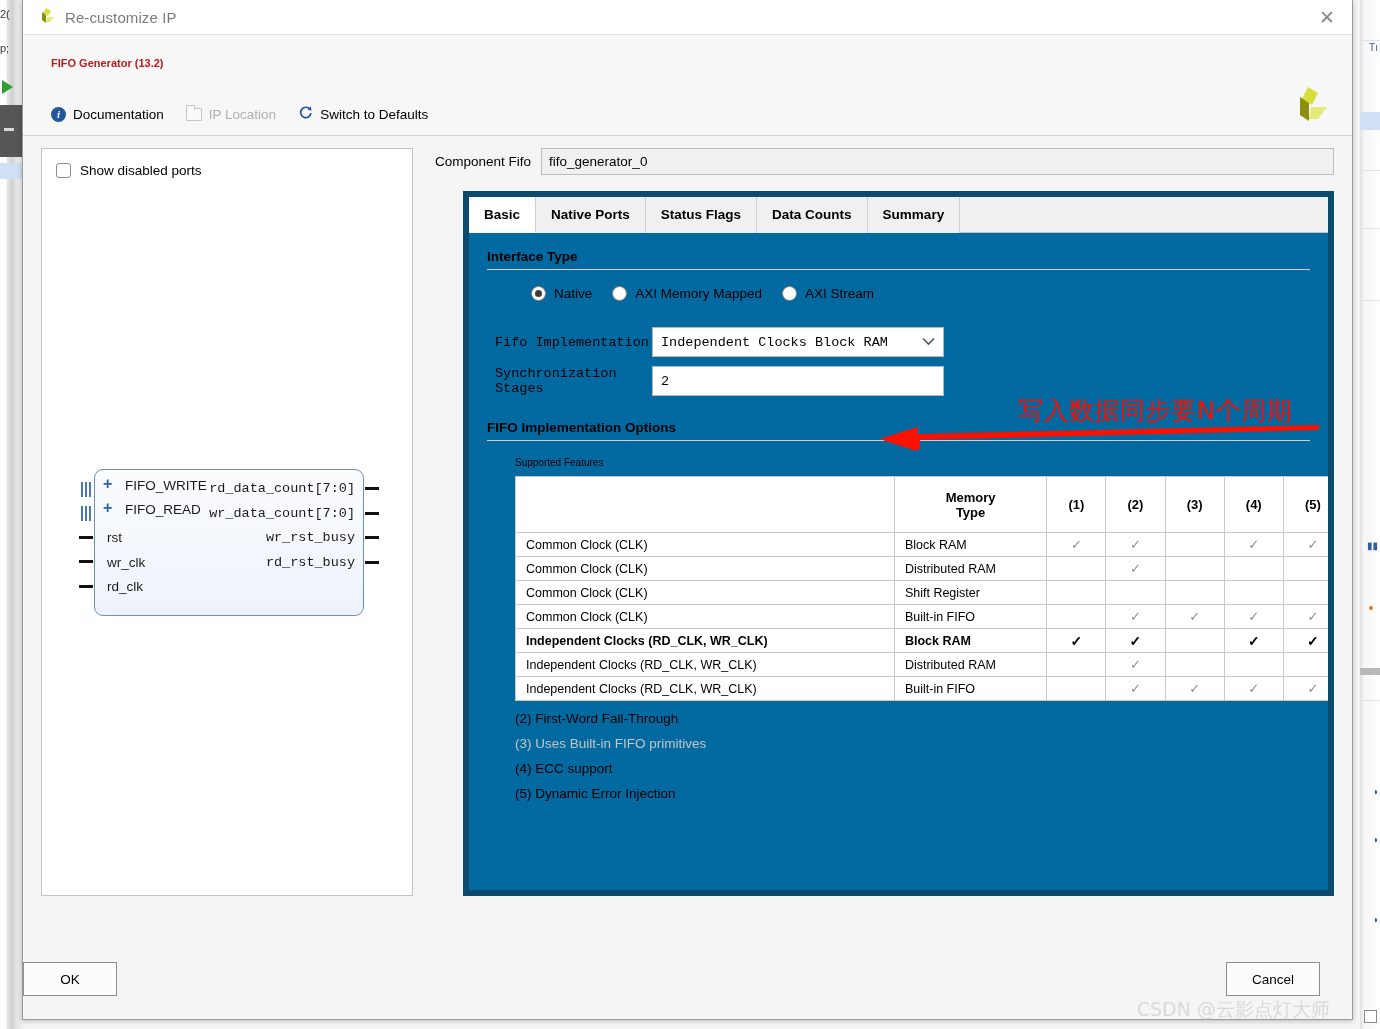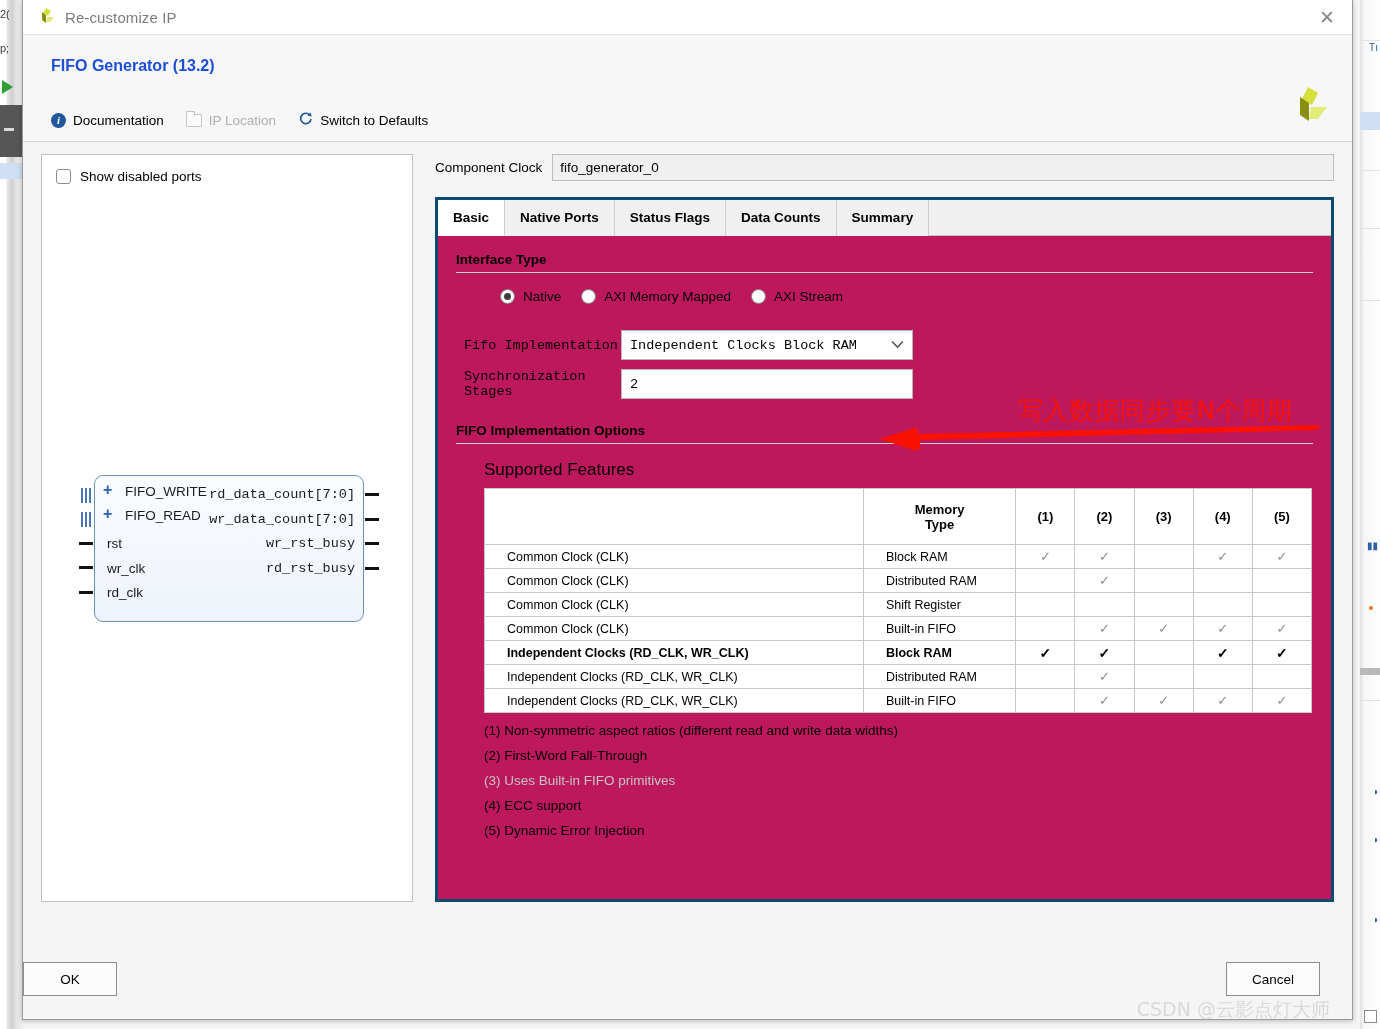--- a/index.html
+++ b/index.html
@@ -69,21 +69,21 @@
   .xlogo { position: relative; display:inline-block; }
 
   
   #header {
     background: #f7f7f7;
     border-bottom: 1px solid #d4d4d4;
     padding: 22px 28px 0 28px;
     flex: none;
     position: relative;
   }
-  #ip-title { font-size: 16px; font-weight: bold; color:#1d4ed8; }
+  #ip-title { font-size: 11px; font-weight: bold; color:#b91c1c; }
   #header-logo { position:absolute; right: 24px; top: 50px; }
   #toolrow { display:flex; align-items:center; gap: 22px; margin-top: 36px; padding-bottom: 12px; }
   .toolitem { display:flex; align-items:center; gap:7px; font-size:13.5px; color:#000; cursor:pointer; }
   .toolitem.disabled { color:#b0b0b0; cursor:default; }
   .info-icon {
     width:15px;height:15px;border-radius:50%;background:#21579b;color:#fff;
     font-size:11px;font-weight:bold;font-style:italic;
     display:flex;align-items:center;justify-content:center;font-family:"Liberation Serif",serif;
   }
   .folder-icon { width:16px;height:13px;position:relative; }
@@ -127,21 +127,21 @@
   .lbl-r { position:absolute; right:8px;font-family:Liberation Mono, monospace; }
 
   
   #right-panel { flex:1; display:flex; flex-direction:column; min-width:0; height: 748px; }
   #compname-row { display:flex; align-items:center; gap:0; margin-bottom: 16px; flex:none; }
   #compname-label { font-size:13.5px; margin-right:10px; white-space:nowrap; }
   #compname-input {
     flex:1; height:27px; background:#f0f0f0; border:1px solid #bdbdbd;
     padding: 0 7px; font-size:13.5px; line-height:25px; color:#000;
   }
-  #panel-card { flex:1; background:#be185d; border:3px solid #0c4a6e; display:flex; flex-direction:column; min-height:0; }
+  #panel-card { flex:1; background:#0369a1; border:6px solid #0c4a6e; display:flex; flex-direction:column; min-height:0;margin-left:28px; }
 
   
   #tabbar { display:flex; background:#f0f0f0; border-bottom:1px solid #c2c2c2; flex:none; height:36px; }
   .tab {
     padding: 0 15px; height: 36px; line-height:35px;
     font-size:13.5px; font-weight:bold; color:#000;
     border-right:1px solid #cecece; cursor:pointer; background:#f0f0f0;
   }
   .tab.active { background:#fff; border-bottom:1px solid #fff; margin-bottom:-1px; }
 
@@ -166,30 +166,30 @@
     width: 292px; height:30px; border:1px solid #b5b5b5; background:#fff;
     display:flex; align-items:center; padding:0 8px; font-size:13.5px; position:relative; cursor:pointer;
   }
   .combo .chev { margin-left:auto; color:#5a5a5a; font-size:13px; }
   .textinput {
     width: 292px; height:30px; border:1px solid #b5b5b5; background:#fff;
     display:flex; align-items:center; padding:0 8px; font-size:13.5px;
   }
 
   
-  #supported-label { font-size:17px; margin: 6px 0 8px 28px; }
+  #supported-label { font-size:10px; margin: 6px 0 8px 28px; }
   #feat-table {
     margin-left: 28px;
     border-collapse: collapse;
     width: 828px;
     font-size: 12.5px;
   }
   #feat-table th, #feat-table td {
     border:1px solid #c9c9c9;
-    padding: 3px 22px;
+    padding: 3px 10px;
     text-align:left;
     font-weight: normal;
     background:#fff;
   }
   #feat-table thead th { text-align:center; font-weight:bold; font-size:13px; padding: 6px 4px; height: 56px; vertical-align:middle; }
   #feat-table thead th.c-feat { width: 378px; }
   #feat-table thead th.c-mem { width: 152px; }
   #feat-table thead th.c-num { width: 59px; }
   #feat-table tbody td { height: 24px; }
   #feat-table tbody td.num { text-align:center; color:#8b8b8b; font-size:13px; }
@@ -344,21 +344,21 @@
           <span class="lbl-r" style="top:36px;">wr_data_count[7:0]</span>
           <span class="lbl-r" style="top:60px;">wr_rst_busy</span>
           <span class="lbl-r" style="top:85px;">rd_rst_busy</span>
         </div>
       </div>
     </div>
 
     <div id="right-panel">
 
       <div id="compname-row">
-        <span id="compname-label">Component Clock</span>
+        <span id="compname-label">Component Fifo</span>
         <div id="compname-input">fifo_generator_0</div>
       </div>
 
       <div id="panel-card">
         <div id="tabbar">
           <div class="tab active">Basic</div>
           <div class="tab">Native Ports</div>
           <div class="tab">Status Flags</div>
           <div class="tab">Data Counts</div>
           <div class="tab">Summary</div>
@@ -482,21 +482,20 @@
                   <td class="num"></td>
                   <td class="num">✓</td>
                   <td class="num">✓</td>
                   <td class="num">✓</td>
                   <td class="num">✓</td>
                 </tr>
               </tbody>
           </table>
 
           <div id="footnotes">
-              <div class="fn">(1) Non-symmetric aspect ratios (different read and write data widths)</div>
               <div class="fn">(2) First-Word Fall-Through</div>
               <div class="fn muted">(3) Uses Built-in FIFO primitives</div>
               <div class="fn">(4) ECC support</div>
               <div class="fn">(5) Dynamic Error Injection</div>
             </div>
 
         </div>
       </div>
     </div>
   </div>

